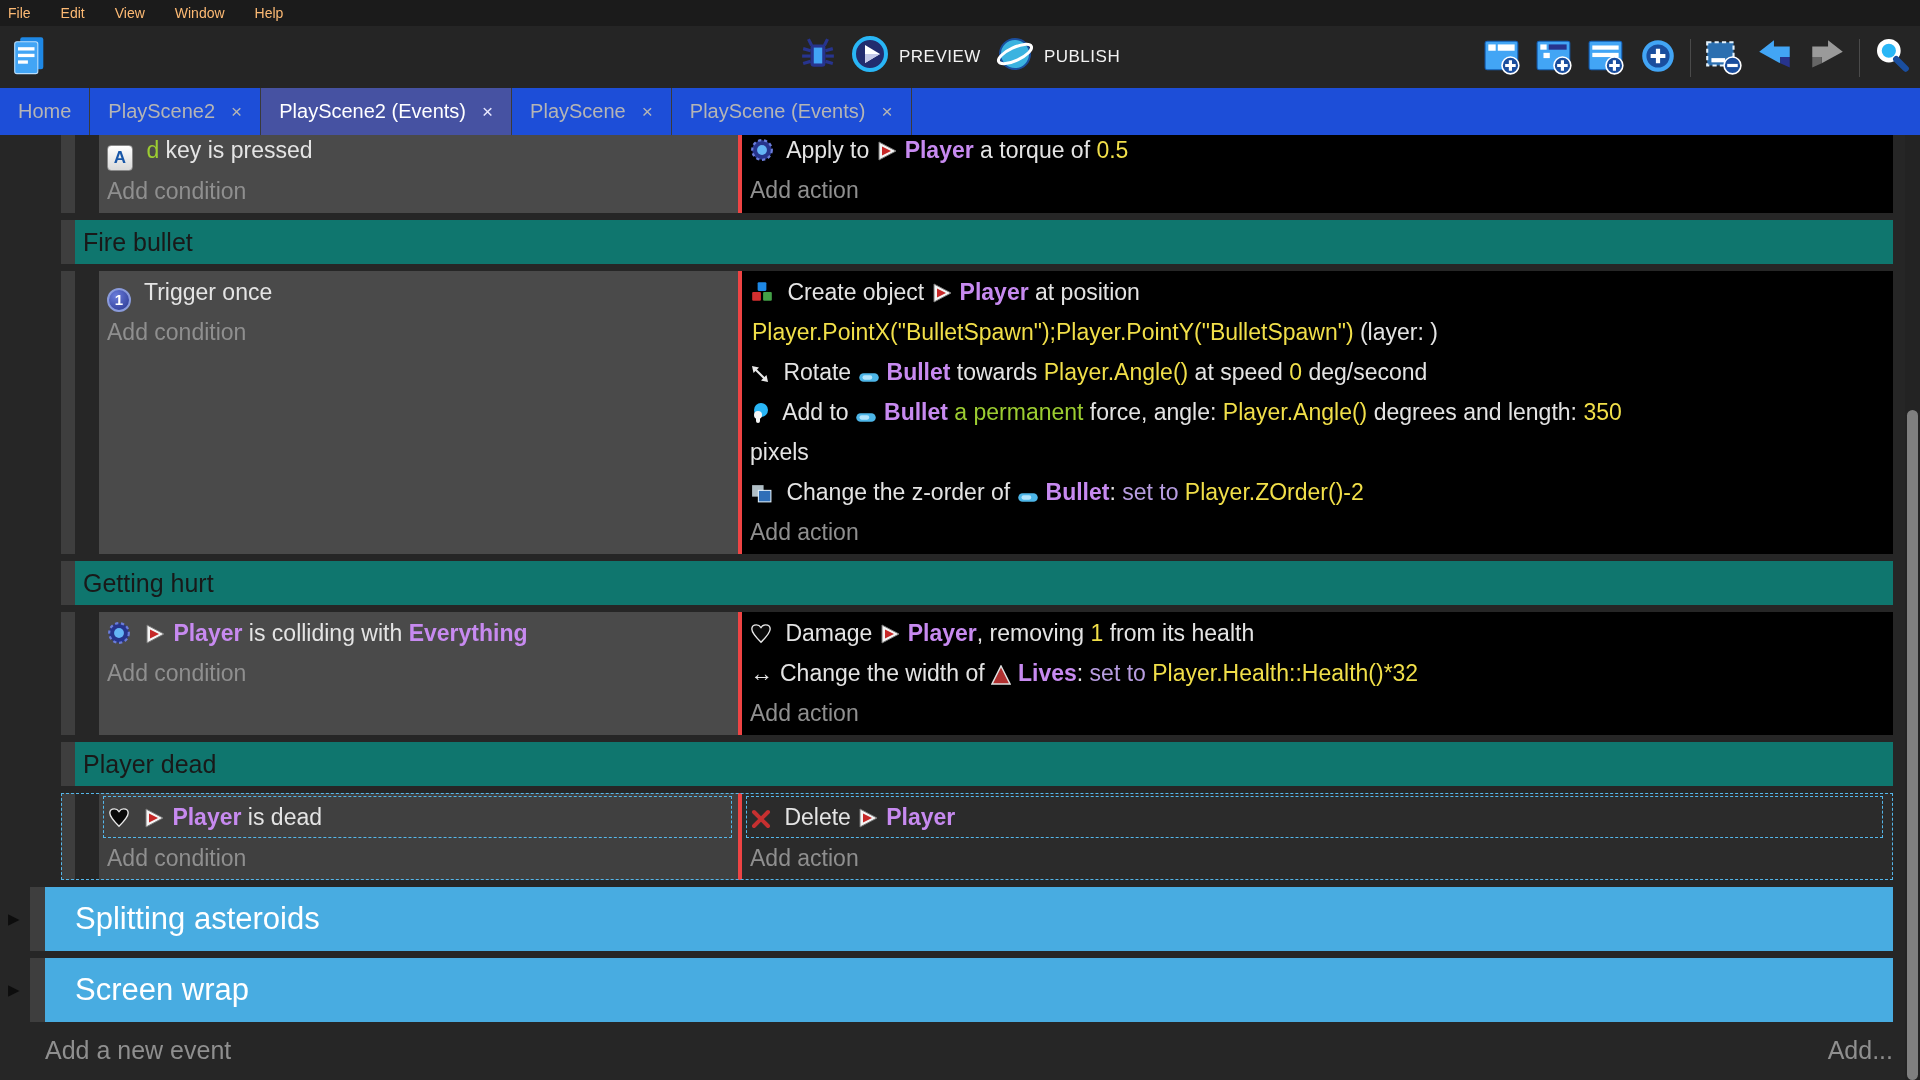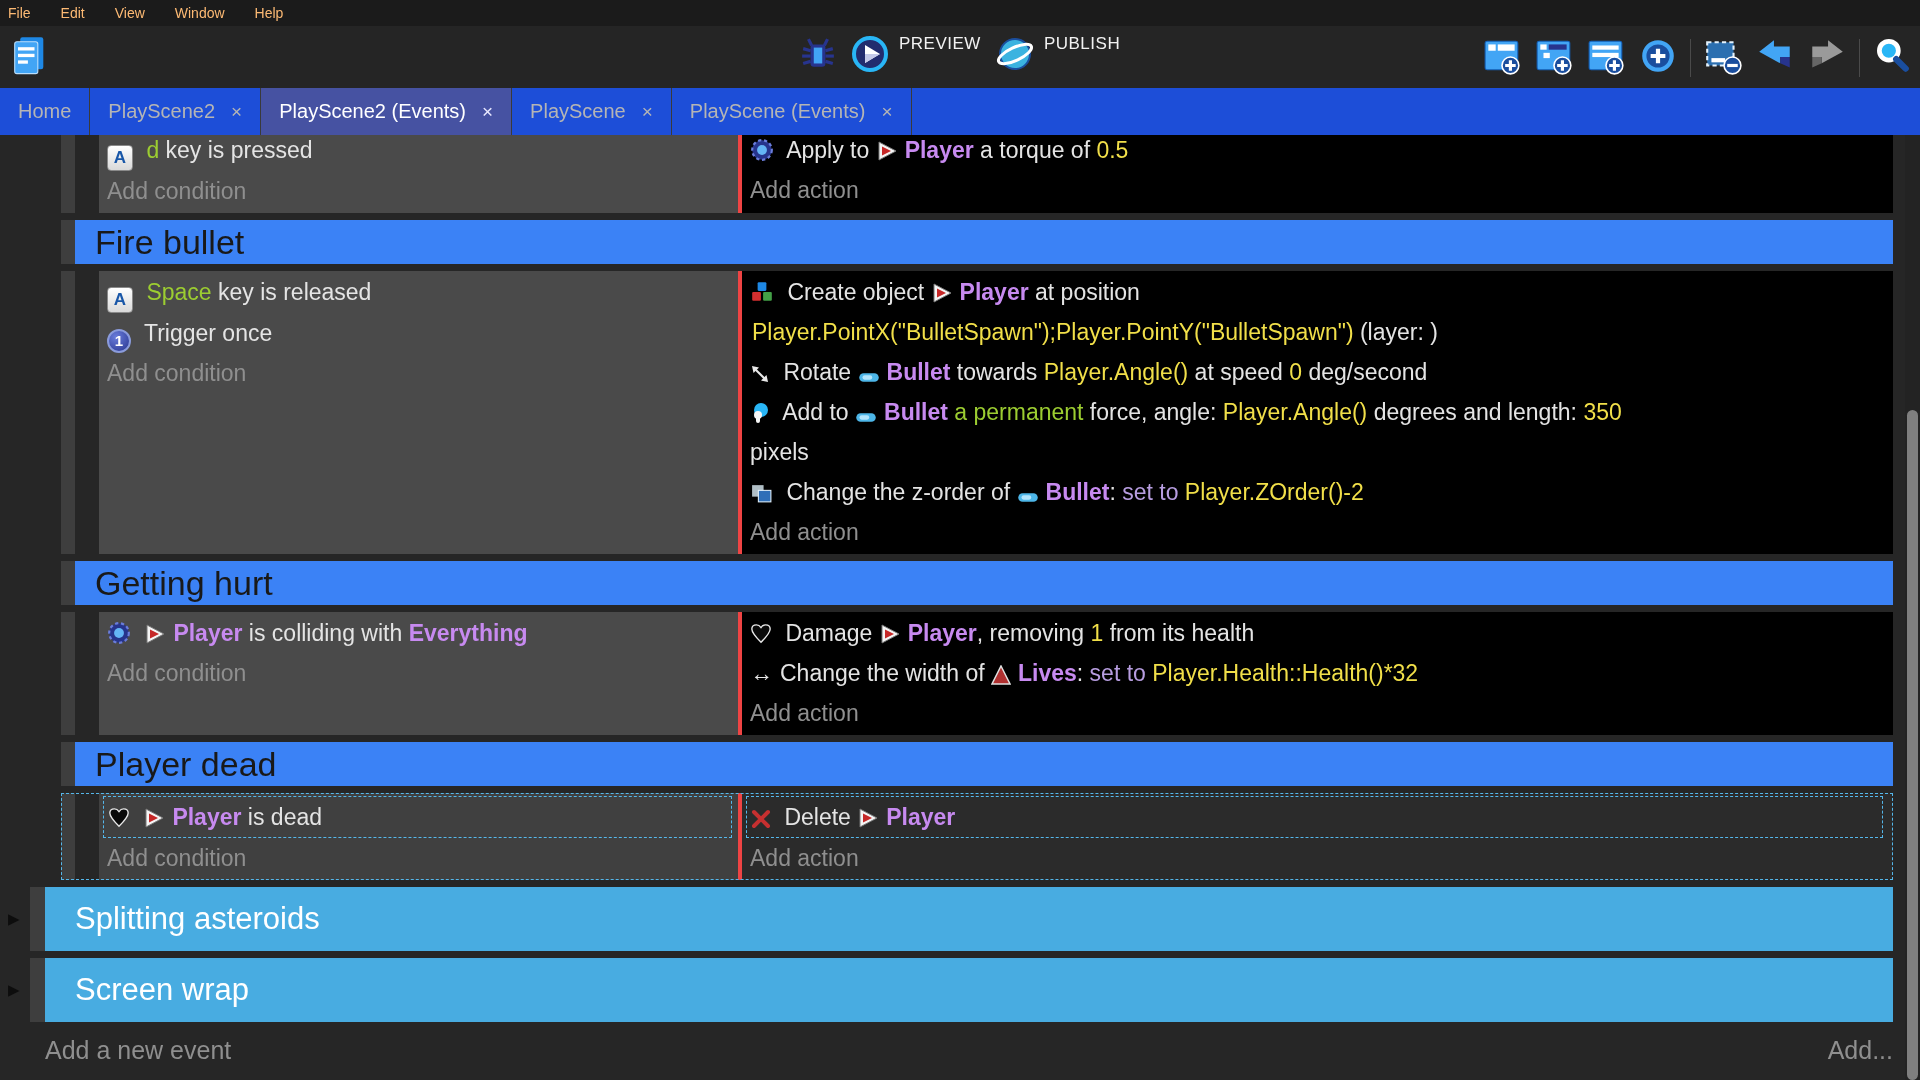--- a/index.html
+++ b/index.html
@@ -8,21 +8,21 @@
 
   
   .menubar { position:absolute; top:0; left:0; width:1920px; height:26px;
     background:#1b1b1b; display:flex; align-items:center; padding-left:8px; z-index:30; }
   .menubar span { color:#fdba74; font-size:14px; margin-right:30px; cursor:default; }
 
   .toolbar { position:absolute; top:26px; left:0; width:1920px; height:62px;
     background:#252525; z-index:29; }
   .pm-icon { position:absolute; left:10px; top:8px; }
   .tb-center { position:absolute; left:800px; top:8px; display:flex; align-items:center; gap:14px; }
-  .tb-btn { display:flex; align-items:flex-start; gap:9px; color:#f2f2f2; font-size:17px;
+  .tb-btn { display:flex; align-items:center; gap:9px; color:#f2f2f2; font-size:17px;
     letter-spacing:0.5px; cursor:pointer; }
   .tb-right { position:absolute; right:8px; top:10px; display:flex; align-items:center; gap:12px; }
   .tb-sep { width:1px; height:38px; background:#4a4a4a; }
 
   .tabbar { position:absolute; top:88px; left:0; width:1920px; height:47px;
     background:#1d4ed8; display:flex; z-index:28; }
   .tab { height:47px; display:flex; align-items:center; padding:0 18px; gap:16px;
     color:#b5b5b5; font-size:20px; border-right:1px solid #3a3a3a; cursor:pointer; }
   .tab .close { color:#b5b5b5; font-size:19px; }
   .tab.active { background:#4652a2; color:#ffffff; }
@@ -41,22 +41,22 @@
   .line.wrap2 { padding-left:2px; }
   .ph { line-height:40px; font-size:23px; color:#8f8f8f; cursor:pointer; }
 
   .green  { color:#9ccd31; }
   .obj    { color:#c78af0; font-weight:bold; }
   .expr   { color:#f1df49; }
   .num    { color:#f1df49; }
   .setto  { color:#b79de0; }
 
   .ghead-row { display:flex; margin:0 0 7px 61px; width:1832px; cursor:pointer; }
-  .ghead { flex:1; background:#3b82f6; color:#191919; font-size:34px;
-    padding:9px 0 9px 20px; line-height:26px; }
+  .ghead { flex:1; background:#0f766e; color:#191919; font-size:25px;
+    padding:9px 0 9px 8px; line-height:26px; }
 
   .bgroup-row { display:flex; margin:0 0 7px 30px; width:1863px; position:relative; cursor:pointer; }
   .bgutter { width:15px; background:#3e3e3e; flex:none; }
   .bghead { flex:1; background:#48ace1; color:#ffffff; font-size:31px; font-weight:400;
     padding:15px 0 15px 30px; line-height:34px; }
   .tri { position:absolute; left:-22px; top:50%; transform:translateY(-50%);
     color:#0d0d0d; font-size:15px; cursor:pointer; }
 
   .selected { outline:1px dashed #55b7ea; outline-offset:-1px; }
   .selected .cond { background:#404040; }
@@ -260,24 +260,20 @@
   </div>
 
   <div class="ghead-row">
     <div class="gutter"></div>
     <div class="ghead">Fire bullet</div>
   </div>
 
   <div class="erow">
     <div class="gutter"></div>
     <div class="cond">
-      <div class="line">
-        <span class="ic key-ic">A</span>
-        <span class="green">Space</span><span> key is released</span>
-      </div>
       <div class="line">
         <span class="ic once-ic">1</span>
         <span>Trigger once</span>
       </div>
       <div class="ph">Add condition</div>
     </div>
     <div class="act">
       <div class="line">
         <span class="ic">
           <svg width="24" height="24" viewBox="0 0 22 22">

